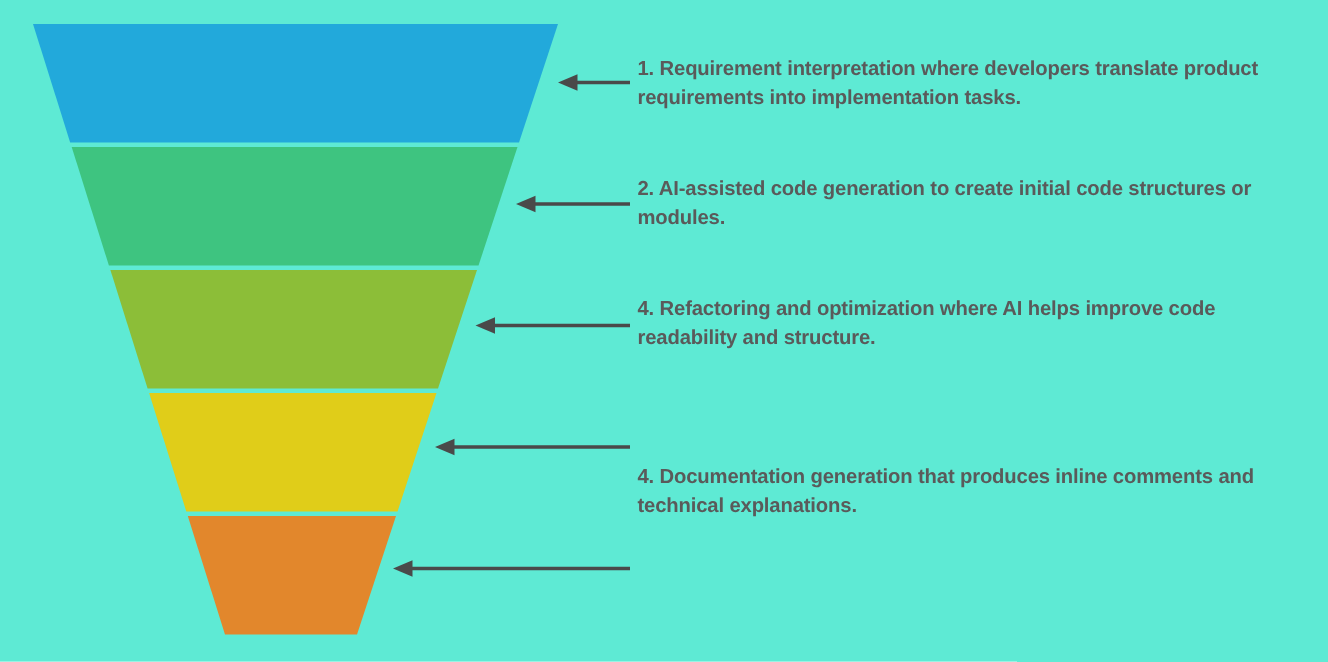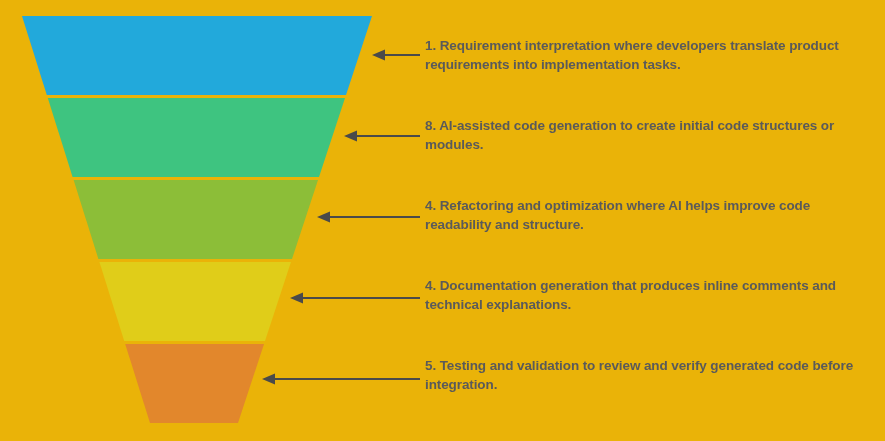--- a/index.html
+++ b/index.html
@@ -41,21 +41,21 @@
   }
   .step-text.t1 { top: 36px; }
   .step-text.t2 { top: 116px; }
   .step-text.t3 { top: 196px; }
   .step-text.t4 { top: 276px; }
   .step-text.t5 { top: 356px; }
 </style>
 </head>
 <body>
 
-<div id="stage" style="background: #eab308;">
+<div id="stage" style="background: #5eead4;">
 
   <svg id="funnel-svg" viewBox="0 0 885 441">
     <g>
       <polygon points="22.0,16.0 372.0,16.0 346.0,95.0 46.8,95.0" fill="#22a9db"></polygon>
       <polygon points="47.8,98.0 345.0,98.0 319.0,177.0 72.6,177.0" fill="#3ec480"></polygon>
       <polygon points="73.6,180.0 318.0,180.0 292.0,259.0 98.4,259.0" fill="#8cbe38"></polygon>
       <polygon points="99.4,262.0 291.0,262.0 265.0,341.0 124.2,341.0" fill="#e0cd19"></polygon>
       <polygon points="125.2,344.0 264.0,344.0 238.0,423.0 150.0,423.0" fill="#e2872c"></polygon>
     </g>
 
@@ -77,18 +77,17 @@
         <polygon points="290,298 303,292.5 303,303.5" stroke="none" fill="#4a4a4a"></polygon>
       </g>
       <g>
         <line x1="420" y1="379" x2="273" y2="379" stroke-width="2.2" stroke="#4a4a4a"></line>
         <polygon points="262,379 275,373.5 275,384.5" stroke="none" fill="#4a4a4a"></polygon>
       </g>
     </g>
   </svg>
 
   <div class="step-text t1" style="color: rgb(90, 90, 90);">1. Requirement interpretation where developers translate product requirements into implementation tasks.</div>
-  <div class="step-text t2" style="color: rgb(90, 90, 90);">8. AI-assisted code generation to create initial code structures or modules.</div>
+  <div class="step-text t2" style="color: rgb(90, 90, 90);">2. AI-assisted code generation to create initial code structures or modules.</div>
   <div class="step-text t3" style="color: rgb(90, 90, 90);">4. Refactoring and optimization where AI helps improve code readability and structure.</div>
-  <div class="step-text t4" style="color: rgb(90, 90, 90);">4. Documentation generation that produces inline comments and technical explanations.</div>
-  <div class="step-text t5" style="color: rgb(90, 90, 90);">5. Testing and validation to review and verify generated code before integration.</div>
+  <div class="step-text t4" style="color: rgb(90, 90, 90); margin-top: 32px;">4. Documentation generation that produces inline comments and technical explanations.</div>
 
 </div>
 
 </body></html>

